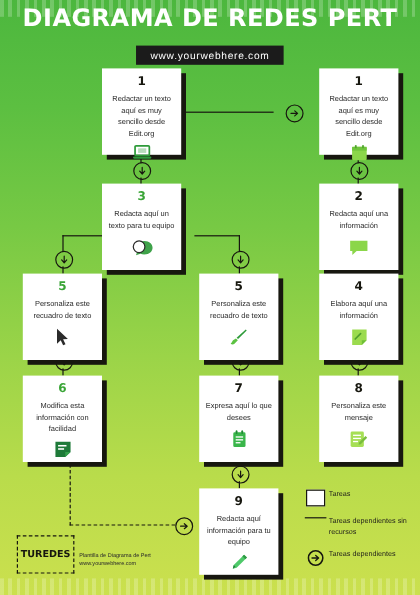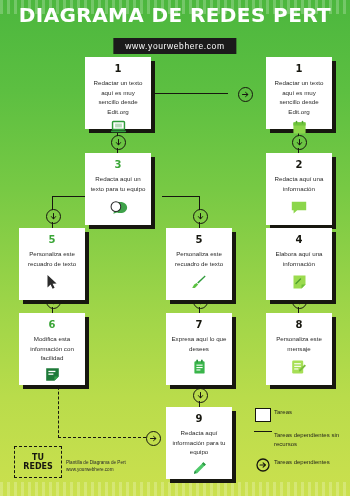--- a/index.html
+++ b/index.html
@@ -72,21 +72,21 @@
   .legend{position:absolute;right:6px;top:408px;width:92px;}
   .legend-row{display:flex;align-items:flex-start;margin-bottom:9px;}
   .legend-sym{width:22px;flex:0 0 22px;display:flex;align-items:center;justify-content:center;}
   .legend-lbl{font-size:6px;line-height:1.5;color:#26261c;}
   .sw-box{width:14px;height:12px;background:#fff;border:1.4px solid #17170f;}
   .sw-line{width:18px;height:1.4px;background:#17170f;}
 
   
   .logo-box{
     position:absolute;left:14px;top:446px;width:46px;height:30px;
-    border:1.3px dashed #17170f;display:flex;flex-direction:column;
+    border:1.3px dashed #17170f;display:flex;flex-direction:row;
     align-items:center;justify-content:center;
     font-size:8px;font-weight:bold;color:#17170f;line-height:1.15;
     font-family:"DejaVu Sans", sans-serif;
   }
   .footer-text{
     position:absolute;left:66px;top:459px;font-size:4.6px;line-height:1.6;color:#2a2a2a;
   }
 </style>
 </head>
 <body>

